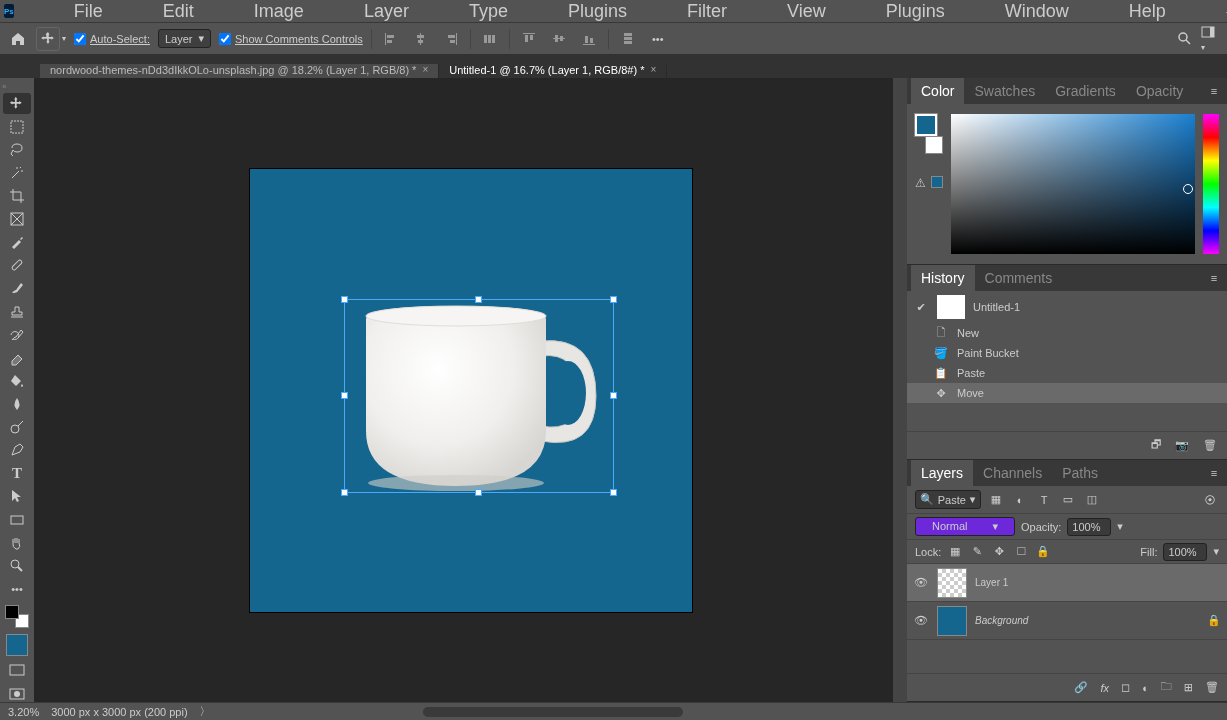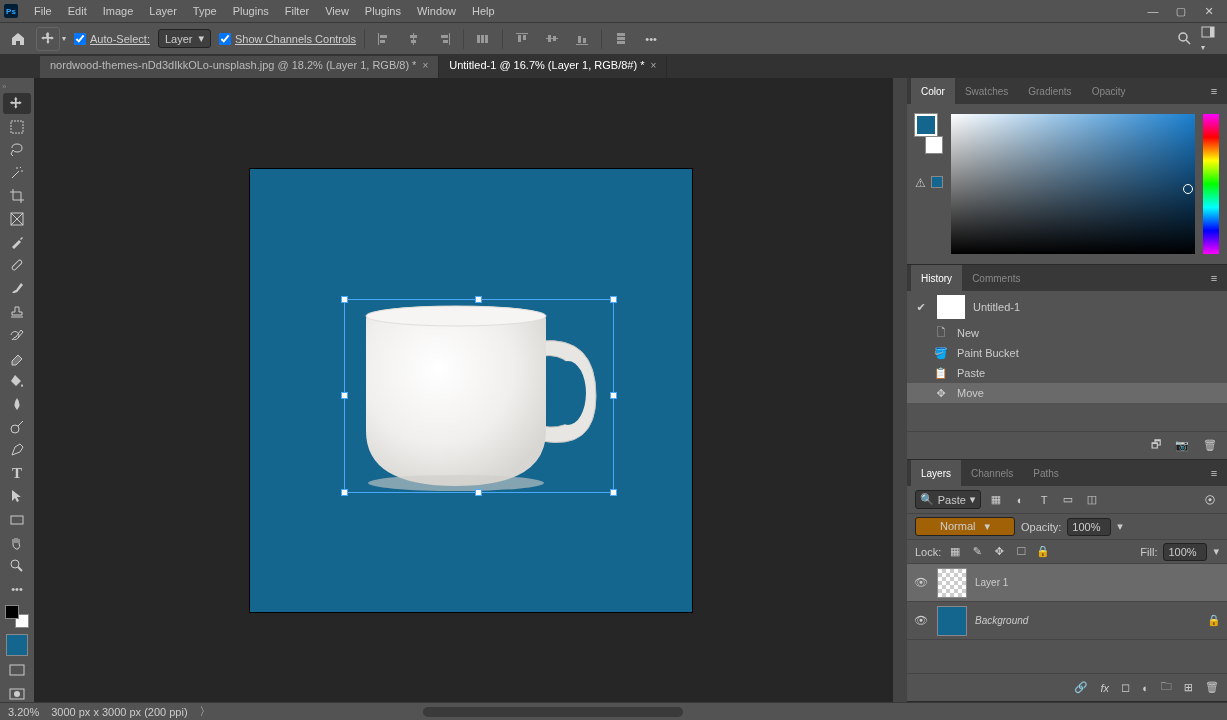--- a/index.html
+++ b/index.html
@@ -1,39 +1,39 @@
 <!DOCTYPE html>
 <html><head>
 <meta charset="utf-8">
 <style>
 * { margin: 0; padding: 0; box-sizing: border-box; font-family: "Segoe UI", Tahoma, sans-serif; }
 body { background: #323232; color: #ccc; font-size: 11px; overflow: hidden; width: 1227px; height: 720px; }
 
 
-.menubar { height: 22px; background: #535353; display: flex; align-items: center; padding: 0 4px; }
+.menubar { height: 22px; background: #535353; display: flex; align-items: center; padding: 0 4px; gap: 44px; }
 .ps-logo { width: 14px; height: 14px; background: #001e36; color: #31a8ff; font-size: 8px; font-weight: bold; display: flex; align-items: center; justify-content: center; margin-right: 8px; border-radius: 2px; }
-.menu-item { padding: 0 8px; font-size: 11px; cursor: pointer; }
+.menu-item { padding: 0 8px; font-size: 18px; cursor: pointer; }
 .window-controls { margin-left: auto; display: flex; }
 .win-btn { width: 28px; height: 20px; display: flex; align-items: center; justify-content: center; font-size: 11px; cursor: pointer; }
 
 
 .options-bar { height: 32px; background: #535353; border-top: 1px solid #383838; display: flex; align-items: center; padding: 0 8px; gap: 8px; }
 .home-btn { width: 20px; height: 18px; display: flex; align-items: center; justify-content: center; }
 .tool-preset { width: 24px; height: 24px; border: 1px solid #666; border-radius: 3px; display: flex; align-items: center; justify-content: center; }
 .dropdown-arrow { font-size: 8px; margin-left: 2px; }
 .checkbox-wrap { display: flex; align-items: center; gap: 4px; text-decoration: underline; }
 .checkbox-wrap input { width: 12px; height: 12px; }
 .select-layer { background: #3f3f3f; border: 1px solid #222; padding: 2px 6px; border-radius: 3px; display: flex; align-items: center; gap: 6px; font-size: 11px; }
 .align-btn { width: 22px; height: 22px; display: flex; align-items: center; justify-content: center; }
 .align-sep { width: 1px; height: 20px; background: #444; }
 .opt-right { margin-left: auto; display: flex; align-items: center; gap: 8px; }
 
 
 .tabs-bar { height: 24px; background: #323232; display: flex; align-items: flex-end; padding-left: 40px; }
-.tab { height: 22px; padding: 7px 10px; background: #4a4a4a; border-right: 1px solid #2a2a2a; display: flex; align-items: flex-end; font-size: 11px; color: #bbb; gap: 6px; }
+.tab { height: 14px; padding: 0 10px; background: #4a4a4a; border-right: 1px solid #2a2a2a; display: flex; align-items: flex-start; font-size: 11px; color: #bbb; gap: 6px; }
 .tab.active { background: #323232; color: #fff; margin-top: 40px; }
 .tab .close { font-size: 10px; color: #aaa; cursor: pointer; }
 
 
 .workspace { display: flex; height: calc(720px - 22px - 32px - 24px - 18px); }
 .left-tools { width: 34px; background: #535353; display: flex; flex-direction: column; align-items: center; padding-top: 4px; gap: 2px; }
 .tool { width: 28px; height: 22px; display: flex; align-items: center; justify-content: center; border-radius: 3px; cursor: pointer; }
 .tool.active { background: #333; }
 .color-swatches { margin-top: 4px; position: relative; width: 24px; height: 24px; }
 .sw-back { position: absolute; right: 0; bottom: 0; width: 14px; height: 14px; background: #fff; border: 1px solid #888; }
@@ -45,21 +45,21 @@
 .scrollbar-v { position: absolute; right: 0; top: 0; bottom: 0; width: 14px; background: #454545; }
 .canvas { width: 442px; height: 443px; background: #14668f; position: relative; box-shadow: 0 0 0 1px #000; }
 .selection-box { position: absolute; border: 1px solid #4aa8ff; }
 .handle { position: absolute; width: 7px; height: 7px; background: #fff; border: 1px solid #4aa8ff; }
 .mug { position: absolute; }
 
 
 .right-panels { width: 320px; background: #535353; display: flex; flex-direction: column; }
 .panel-group { border-bottom: 1px solid #2a2a2a; }
 .panel-tabs { height: 26px; background: #383838; display: flex; align-items: center; padding: 0 4px; }
-.panel-tab { padding: 0 10px; height: 26px; display: flex; align-items: center; font-size: 10px; color: #888; cursor: pointer; }
+.panel-tab { padding: 0 10px; height: 26px; display: flex; align-items: center; font-size: 14px; color: #888; cursor: pointer; }
 .panel-tab.active { color: #fff; background: #535353; }
 .panel-menu { margin-left: auto; width: 18px; text-align: center; cursor: pointer; }
 
 .color-panel-body { height: 160px; display: flex; padding: 10px 8px; gap: 8px; position: relative; }
 .fgbg-sw { position: relative; width: 28px; height: 40px; }
 .fgbg-sw .fg { position: absolute; left: 0; top: 0; width: 22px; height: 22px; background: #14668f; border: 2px solid #fff; outline: 1px solid #888; }
 .fgbg-sw .bg { position: absolute; right: 0; bottom: 0; width: 18px; height: 18px; background: #fff; border: 1px solid #888; }
 .warn-icon { position: absolute; left: 8px; top: 72px; font-size: 12px; }
 .warn-box { position: absolute; left: 24px; top: 72px; width: 12px; height: 12px; border: 1px solid #888; background: #14668f; }
 .color-field { flex: 1; background: linear-gradient(to bottom, rgba(0,0,0,0), #000), linear-gradient(to right, #fff, #1a7fcf); position: relative; }
@@ -73,21 +73,21 @@
 .history-item { height: 20px; display: flex; align-items: center; padding-left: 26px; gap: 8px; font-size: 11px; }
 .history-item.active { background: #6a6a6a; }
 .hist-icon { width: 16px; text-align: center; }
 .history-footer { height: 28px; border-top: 1px solid #444; display: flex; align-items: center; justify-content: flex-end; gap: 14px; padding: 0 10px; }
 
 .layers-body { flex: 1; display: flex; flex-direction: column; }
 .layers-filter-row { height: 28px; display: flex; align-items: center; padding: 0 8px; gap: 6px; border-bottom: 1px solid #444; }
 .filter-input { background: #3a3a3a; border: 1px solid #222; border-radius: 3px; padding: 2px 4px; display: flex; align-items: center; gap: 4px; font-size: 11px; width: 66px; }
 .filter-btn { width: 18px; text-align: center; }
 .layers-blend-row { height: 26px; display: flex; align-items: center; padding: 0 8px; gap: 6px; border-bottom: 1px solid #444; font-size: 11px; }
-.blend-select { background: #a16207; border: 1px solid #222; border-radius: 3px; padding: 2px 24px; width: 100px; display: flex; justify-content: space-between; }
+.blend-select { background: #6d28d9; border: 1px solid #222; border-radius: 3px; padding: 2px 16px; width: 100px; display: flex; justify-content: space-between; }
 .opacity-input { background: #3a3a3a; border: 1px solid #222; border-radius: 3px; padding: 2px 4px; width: 44px; }
 .layers-lock-row { height: 24px; display: flex; align-items: center; padding: 0 8px; gap: 6px; border-bottom: 1px solid #444; font-size: 11px; }
 .lock-btn { width: 16px; text-align: center; }
 .layers-list { flex: 1; overflow: auto; }
 .layer-row { height: 38px; display: flex; align-items: center; padding: 0 6px; gap: 8px; border-bottom: 1px solid #444; }
 .layer-row.active { background: #6a6a6a; }
 .eye { width: 16px; text-align: center; cursor: pointer; }
 .layer-thumb { width: 30px; height: 30px; border: 1px solid #888; }
 .thumb-checker { background-image: repeating-conic-gradient(#ccc 0 25%, #fff 0 50%); background-size: 8px 8px; }
 .thumb-bg { background: #14668f; }
@@ -142,21 +142,21 @@
   <div class="checkbox-wrap">
     <input type="checkbox" checked="" style="">
     <span>Auto-Select:</span>
   </div>
   <div class="select-layer">
     <span>Layer</span>
     <span>▾</span>
   </div>
   <div class="checkbox-wrap">
     <input type="checkbox" checked="" style="">
-    <span>Show Channels Controls</span>
+    <span>Show Comments Controls</span>
   </div>
   <div class="align-sep"></div>
   <div class="align-btn">
       <svg width="14" height="14">
         <rect x="1" y="1" width="1" height="12" fill="#999"></rect>
         <rect x="3" y="3" width="7" height="3" fill="#999"></rect>
         <rect x="3" y="8" width="5" height="3" fill="#999"></rect>
       </svg>
     </div>
   <div class="align-btn">

